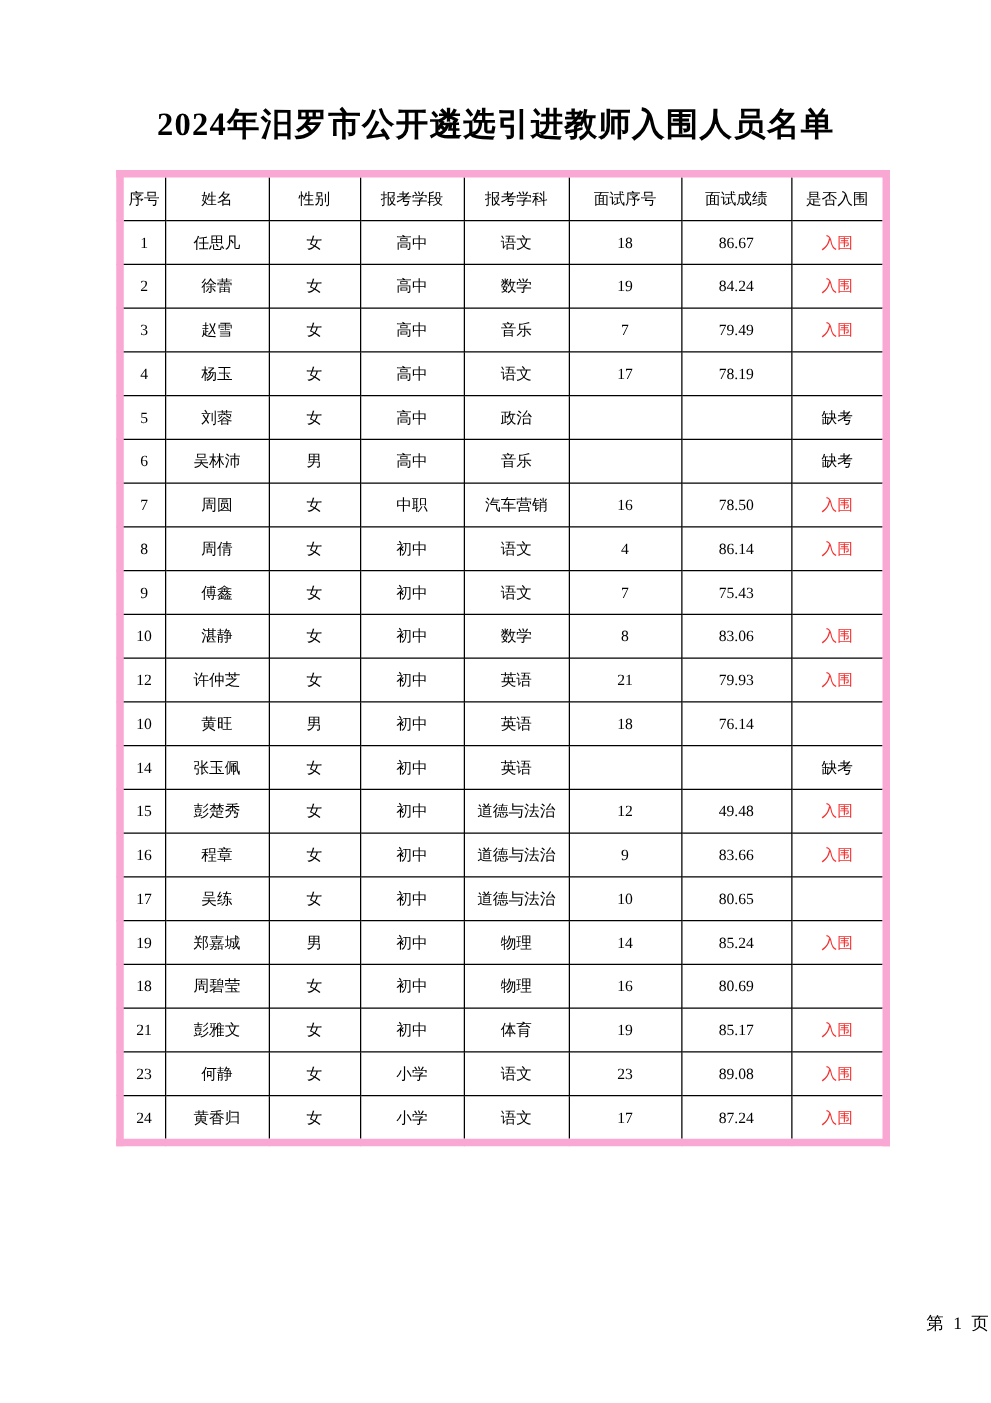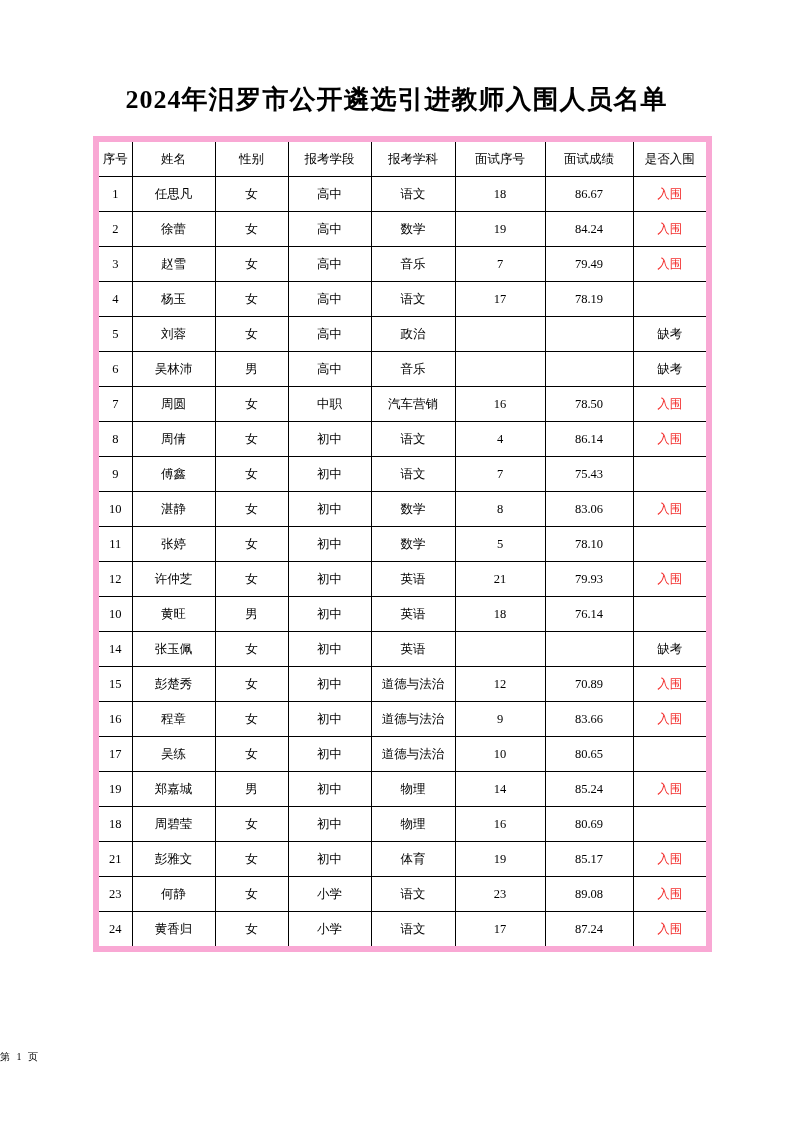--- a/index.html
+++ b/index.html
@@ -62,22 +62,22 @@
   .col-score    { width: 88px; }
   .col-status   { width: 76px; }
   .status-shortlisted {
     color: var(--shortlisted-red, #f3302f);
   }
   .page-footer {
     position: absolute;
     top: 1050px;
     left: 0;
     width: 100%;
-    text-align: left;
-    font-size: 10px;
+    text-align: right;
+    font-size: 14px;
     letter-spacing: 2px;
   }
 </style>
 </head>
 <body>
 
 <div class="page">
   <h1 class="doc-title">2024年汨罗市公开遴选引进教师入围人员名单</h1>
 
   <table class="roster">
@@ -198,30 +198,20 @@
           <td>10</td>
           <td>湛静</td>
           <td>女</td>
           <td>初中</td>
           <td>数学</td>
           <td>8</td>
           <td>83.06</td>
           <td class="status-shortlisted">入围</td>
         </tr>
         <tr>
-          <td>11</td>
-          <td>张婷</td>
-          <td>女</td>
-          <td>初中</td>
-          <td>数学</td>
-          <td>5</td>
-          <td>78.10</td>
-          <td></td>
-        </tr>
-        <tr>
           <td>12</td>
           <td>许仲芝</td>
           <td>女</td>
           <td>初中</td>
           <td>英语</td>
           <td>21</td>
           <td>79.93</td>
           <td class="status-shortlisted">入围</td>
         </tr>
         <tr>
@@ -244,21 +234,21 @@
           <td></td>
           <td>缺考</td>
         </tr>
         <tr>
           <td>15</td>
           <td>彭楚秀</td>
           <td>女</td>
           <td>初中</td>
           <td>道德与法治</td>
           <td>12</td>
-          <td>70.89</td>
+          <td>49.48</td>
           <td class="status-shortlisted">入围</td>
         </tr>
         <tr>
           <td>16</td>
           <td>程章</td>
           <td>女</td>
           <td>初中</td>
           <td>道德与法治</td>
           <td>9</td>
           <td>83.66</td>

